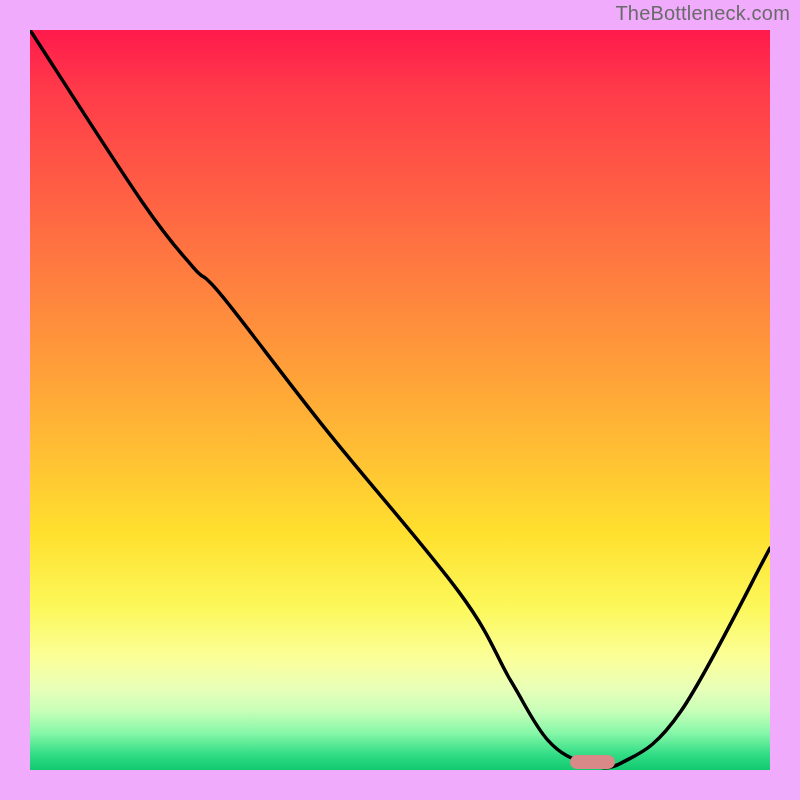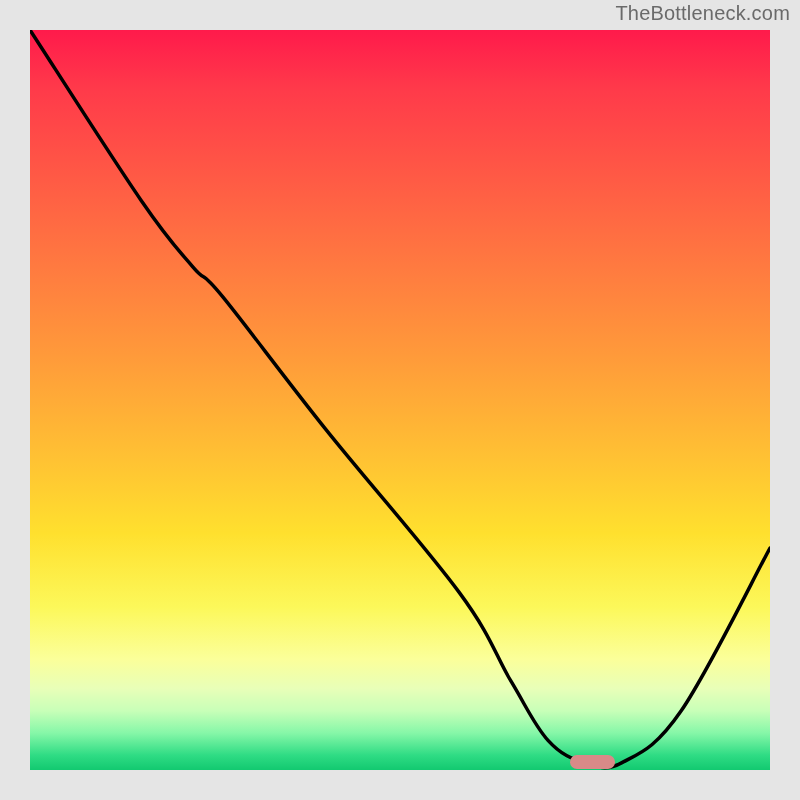--- a/index.html
+++ b/index.html
@@ -8,21 +8,21 @@
     width: 800px;
     height: 800px;
     background: #000;
     overflow: hidden;
     font-family: Arial, Helvetica, sans-serif;
   }
   .frame {
     position: relative;
     width: 800px;
     height: 800px;
-    background: #e5e5e5;
+    background: #f0abfc;
   }
   .watermark {
     position: absolute;
     top: 2px;
     right: 10px;
     color: #6a6a6a;
     font-size: 20px;
     font-weight: 500;
     letter-spacing: 0.2px;
     z-index: 10;

